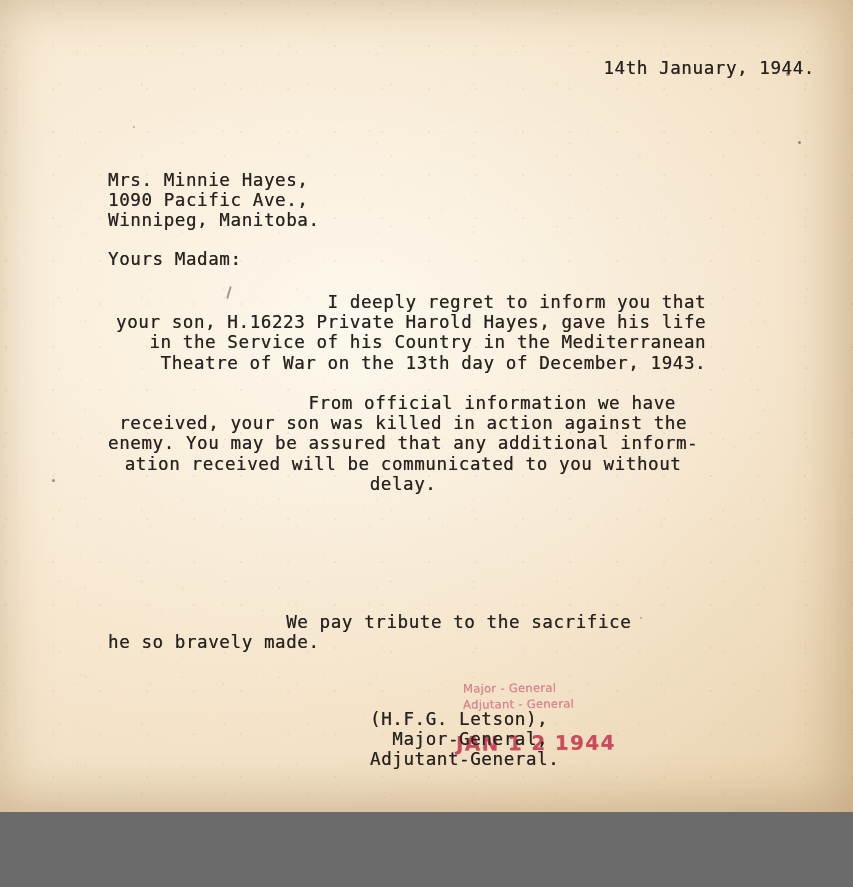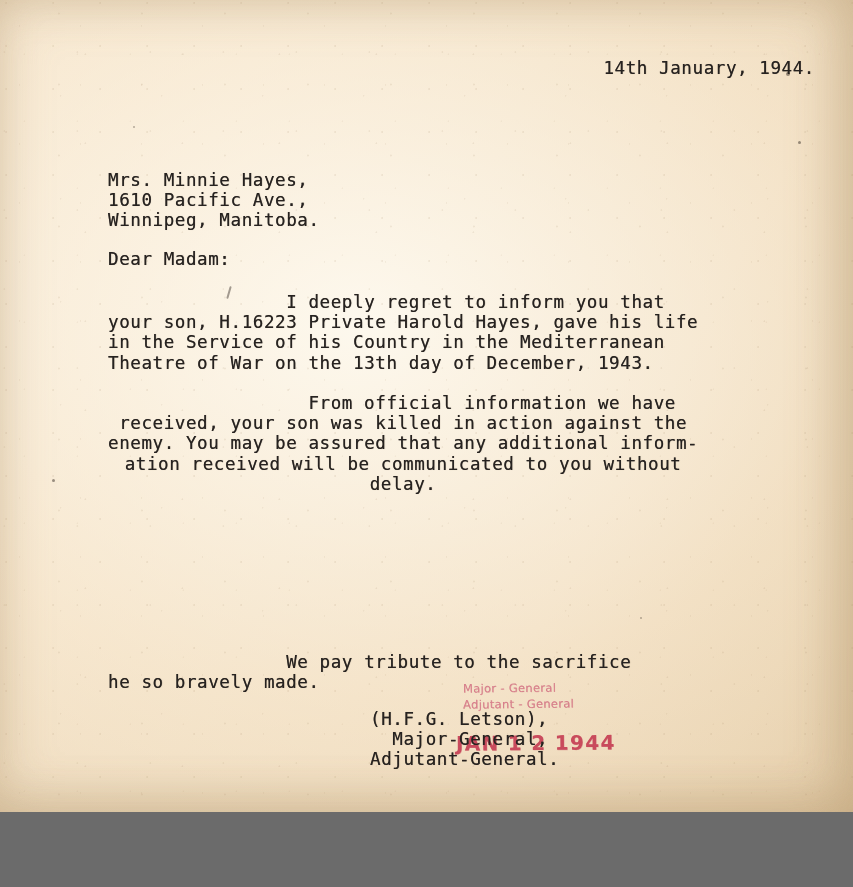--- a/index.html
+++ b/index.html
@@ -78,24 +78,24 @@
     letter-spacing: 0.6px;
     color: #262220;
     text-shadow:
       0 0 0.6px rgba(40,34,30,0.55),
       0.4px 0.3px 0.7px rgba(70,58,48,0.30);
   }
 
   #date-line       { top: 58px;  right: 38px; text-align: right; }
   #address-block   { top: 170px; left: 108px; }
   #salutation      { top: 249px; left: 108px; }
-  #para-1          { top: 292px; left: 108px; }
+  #para-1          { top: 292px; left: 116px; text-align: right; }
   #para-2          { top: 393px; left: 108px; text-align: center; }
   #para-3          { top: 512px; left: 108px; }
-  #para-4          { top: 612px; left: 108px; margin-top: 40px; }
+  #para-4          { top: 612px; left: 108px; }
   #closing         { top: 673px; left: 393px; }
   #signature-block { top: 709px; left: 370px; }
   #ref-code        { top: 815px; left: 105px; letter-spacing: 1.2px; }
 
   
   .stamp {
     position: absolute;
     white-space: pre;
     font-family: "DejaVu Sans", "Liberation Sans", sans-serif;
     color: #cf5a70;
@@ -165,24 +165,24 @@
     <div class="speck" style="top:141px;left:798px;width:3px;height:3px;"></div>
     <div class="speck" style="top:479px;left:52px;width:3px;height:3px;"></div>
     <div class="speck" style="top:126px;left:133px;width:2px;height:2px;opacity:.4;"></div>
     <div class="speck" style="top:617px;left:640px;width:2px;height:2px;opacity:.4;"></div>
     <div class="speck" style="top:840px;left:300px;width:2px;height:2px;opacity:.35;"></div>
   </div>
 
   <div class="typed" id="date-line">14th January, 1944.</div>
 
   <div class="typed" id="address-block">Mrs. Minnie Hayes,
-1610 Pacific Ave.,
+1090 Pacific Ave.,
 Winnipeg, Manitoba.</div>
 
-  <div class="typed" id="salutation">Dear Madam:</div>
+  <div class="typed" id="salutation">Yours Madam:</div>
 
   <div id="stray-mark"></div>
 
   <div class="typed" id="para-1">                I deeply regret to inform you that
 your son, H.16223 Private Harold Hayes, gave his life
 in the Service of his Country in the Mediterranean
 Theatre of War on the 13th day of December, 1943.</div>
 
   <div class="typed" id="para-2">                From official information we have
 received, your son was killed in action against the

